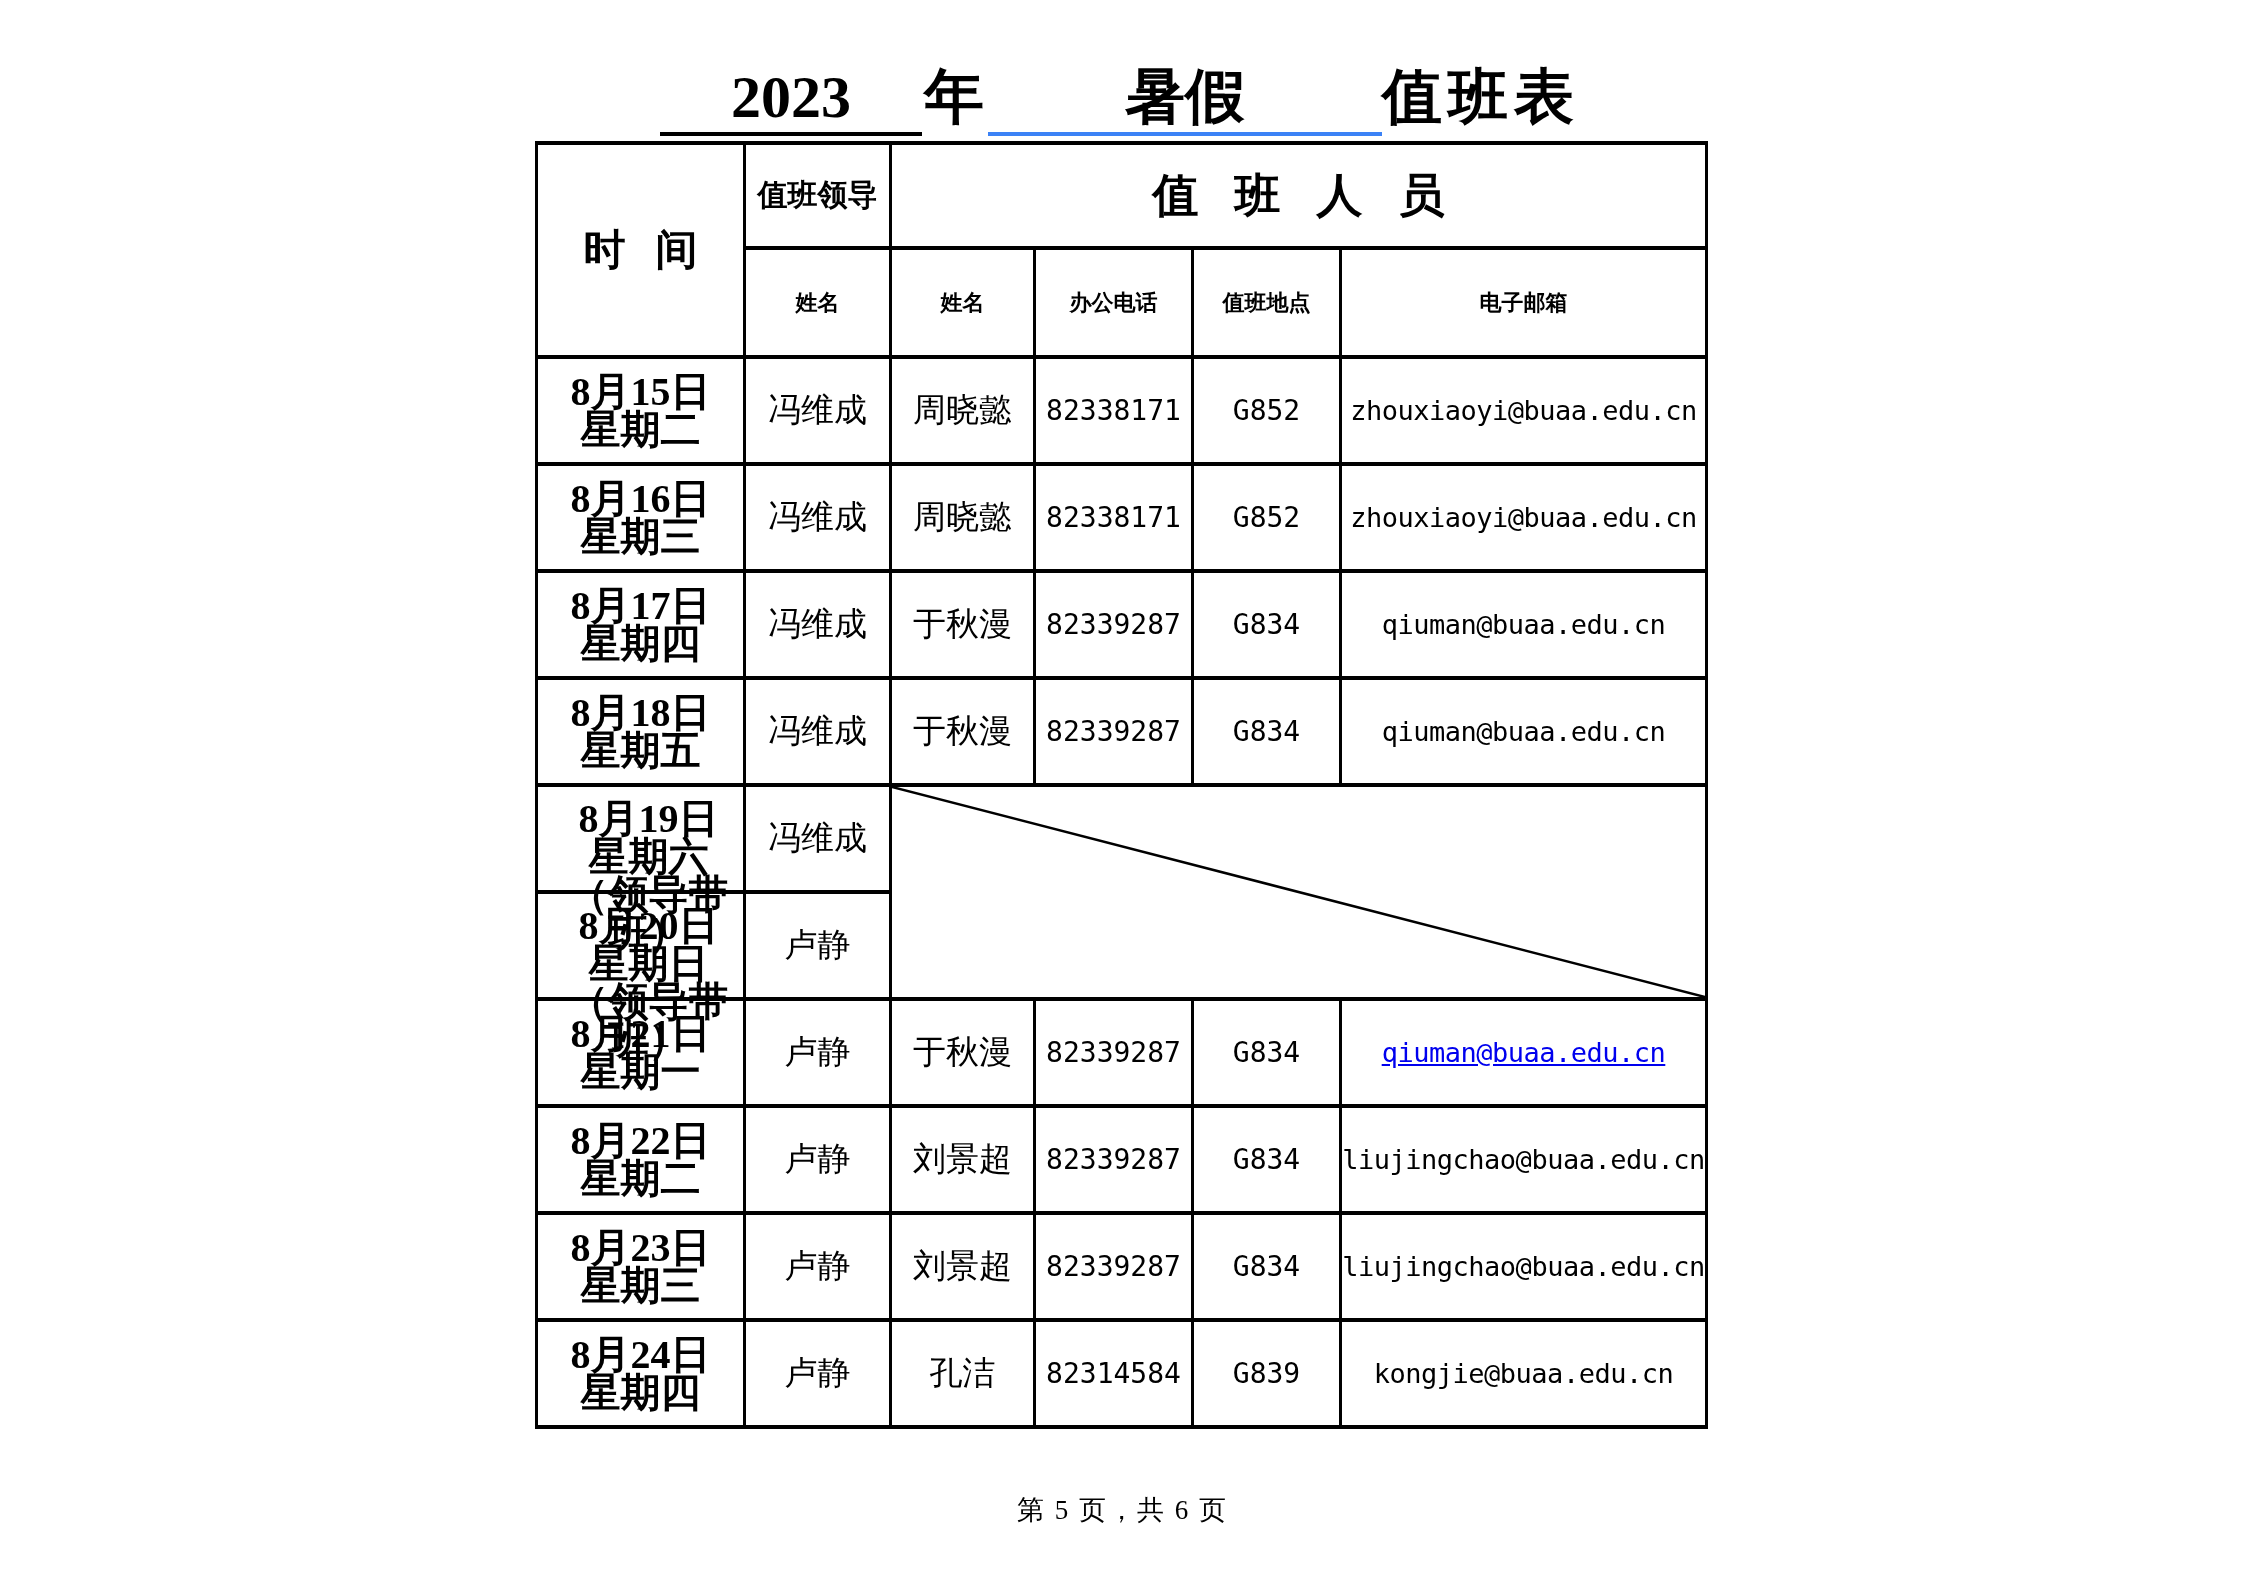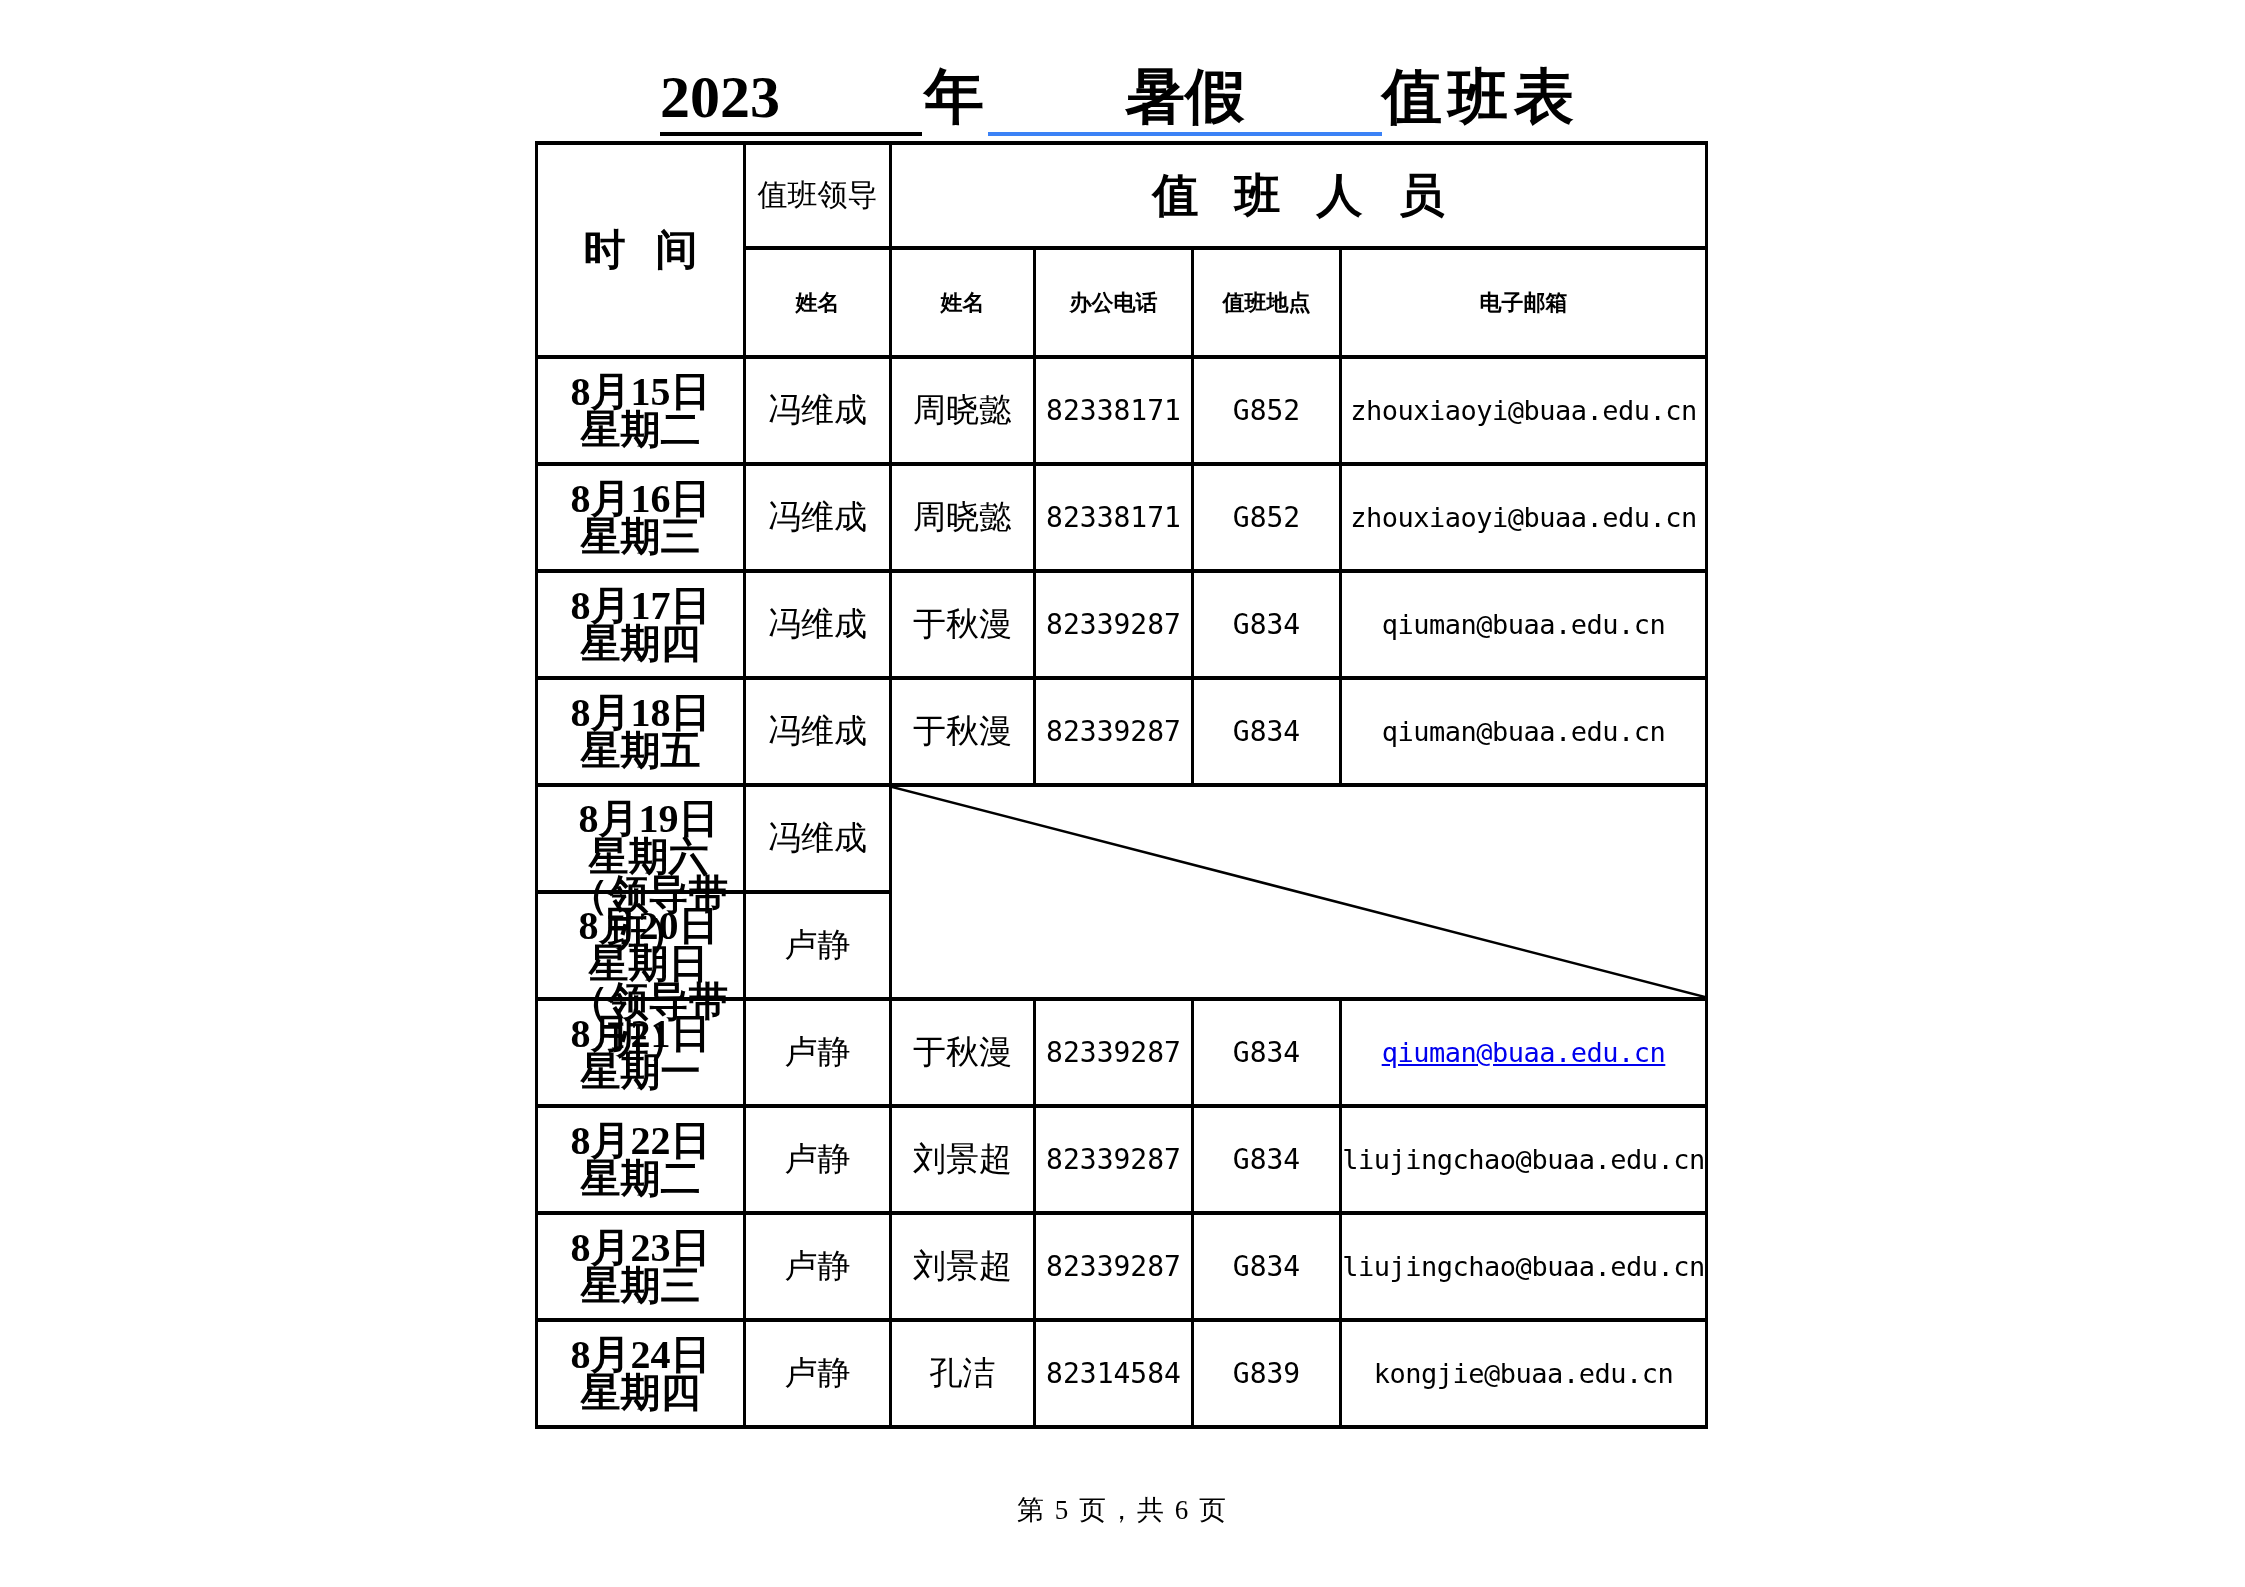--- a/index.html
+++ b/index.html
@@ -6,39 +6,39 @@
   body{
     width:2245px;height:1587px;position:relative;overflow:hidden;
     background:#ffffff;color:#000000;
     font-family:"Liberation Serif", serif;
   }
   
   .title{
     position:absolute;top:62px;left:660px;
     font-size:60px;font-weight:bold;line-height:70px;white-space:nowrap;
   }
-  .title .u1{display:inline-block;width:262px;text-align:left;border-bottom:4px solid #000;}
+  .title .u1{display:inline-block;width:262px;text-align:center;border-bottom:4px solid #000;}
   .title .plain-year{margin-left:2px;}
   .title .u2{display:inline-block;width:394px;text-align:center;border-bottom:4px solid #3b82f6;margin-left:4px;}
   .title .t-suffix{letter-spacing:6px;}
   
   table.duty{
     position:absolute;left:535px;top:141px;
     border-collapse:collapse;table-layout:fixed;
   }
   table.duty td{
     border:4px solid #000;border-left-width:3px;border-right-width:3px;
     padding:0;text-align:center;vertical-align:middle;
     overflow:visible;
   }
   tr.hr1{height:105px;}
   tr.hr2{height:109px;}
   tr.data{height:107px;}
   .th-time{font-size:42px;font-weight:bold;letter-spacing:30px;text-indent:30px;}
-  .th-leader{font-size:30px;font-weight:normal;}
+  .th-leader{font-size:30px;font-weight:bold;}
   .th-staff{font-size:46px;font-weight:bold;letter-spacing:36px;text-indent:36px;}
   .th-sub{font-size:22px;font-weight:bold;margin-left:40px;}
   .c-date{font-weight:bold;font-size:40px;line-height:38px;}
   .c-leader,.c-name{font-size:33px;}
   .c-phone,.c-loc{font-family:"DejaVu Sans Mono", monospace;font-size:28px;}
   .c-email{
     font-family:"DejaVu Sans Mono", monospace;font-size:27px;
     text-align:left;padding-left:6px;letter-spacing:-0.5px;white-space:nowrap;
   }
   .datebox3{height:78px;overflow:visible;padding-left:16px;}

